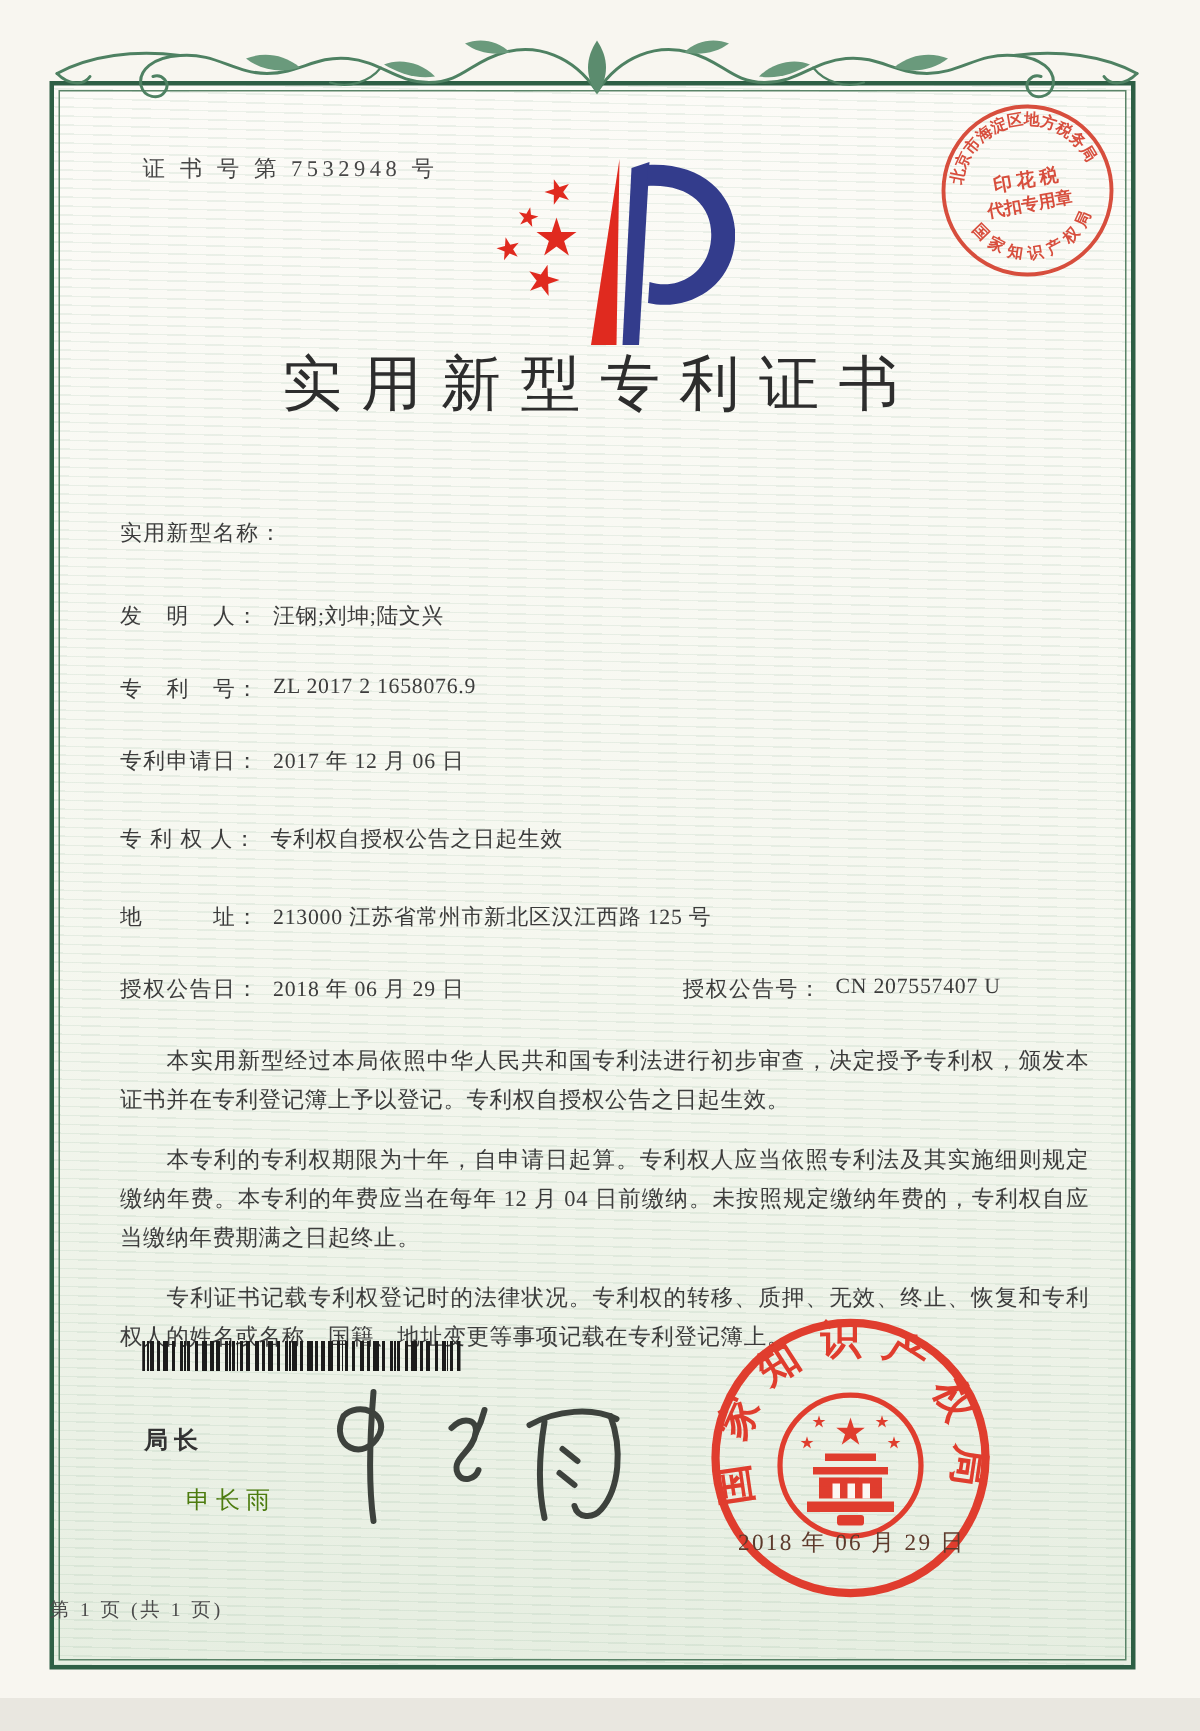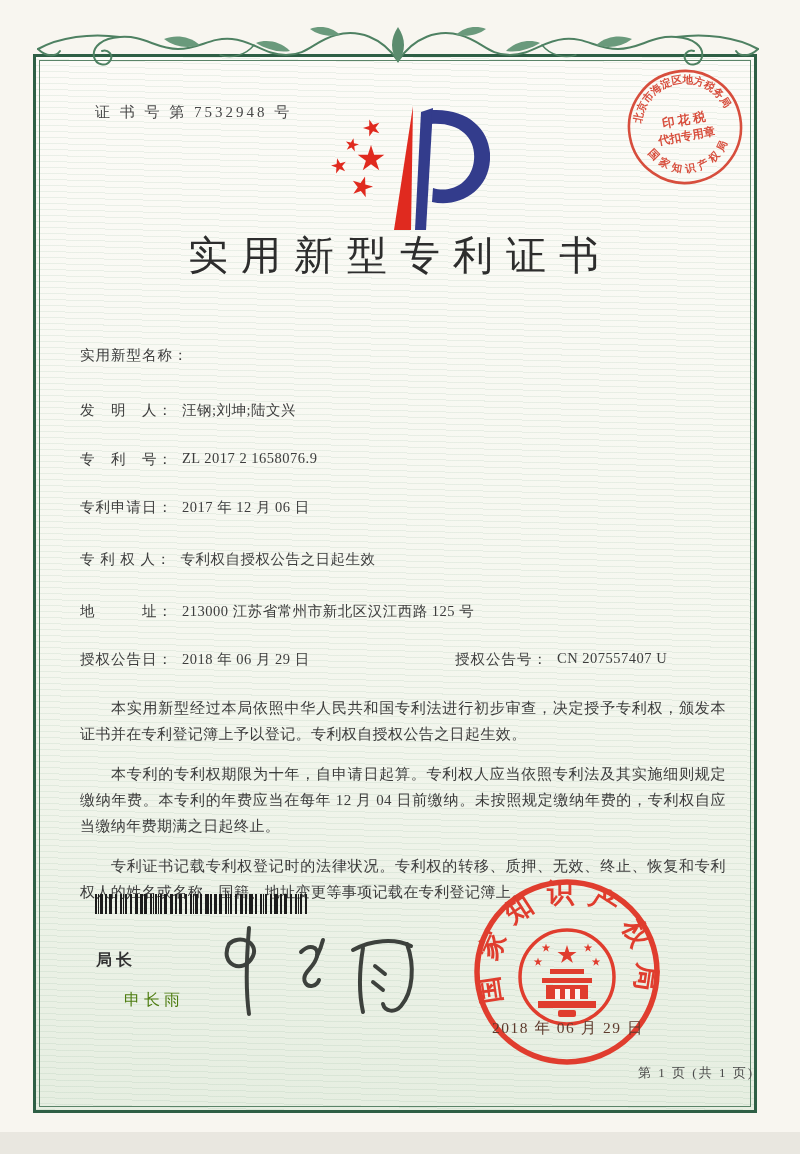--- a/index.html
+++ b/index.html
@@ -29,21 +29,21 @@
     background:
      repeating-linear-gradient(90deg,#1c1c1c 0 2px,rgba(0,0,0,0) 2px 5px),
      repeating-linear-gradient(90deg,#1c1c1c 0 1px,rgba(0,0,0,0) 1px 7px),
      repeating-linear-gradient(90deg,rgba(0,0,0,0) 0 3px,#1c1c1c 3px 4px,rgba(0,0,0,0) 4px 11px);}
   .signer-title{position:absolute;left:96px;top:950px;font-size:16px;letter-spacing:4px;color:#333;font-weight:bold;}
   .signer-name{position:absolute;left:96px;top:990px;font-size:16px;letter-spacing:4px;color:#4d7c0f;margin-left:28px;}
   .signature{position:absolute;left:205px;top:922px;width:240px;height:96px;}
   .tax-stamp{position:absolute;left:624px;top:66px;width:122px;height:122px;transform:rotate(-10deg);opacity:.92;}
   .office-seal{position:absolute;left:471px;top:876px;width:192px;height:192px;opacity:.95;}
   .seal-date{position:absolute;left:492px;top:1018px;font-size:15.5px;letter-spacing:1.5px;color:#5d3a2c;}
-  .footer{position:absolute;left:33px;top:1064px;width:721px;text-align:right;
+  .footer{position:absolute;left:33px;top:1064px;width:721px;text-align:left;
           font-size:13px;letter-spacing:2px;color:#4a4a4a;}
   svg text{font-family:"Liberation Serif","DejaVu Serif",serif;}
 </style>
 </head>
 <body>
 
 <div class="page">
 
   <div class="frame">
     <div class="frame-inner"></div>

